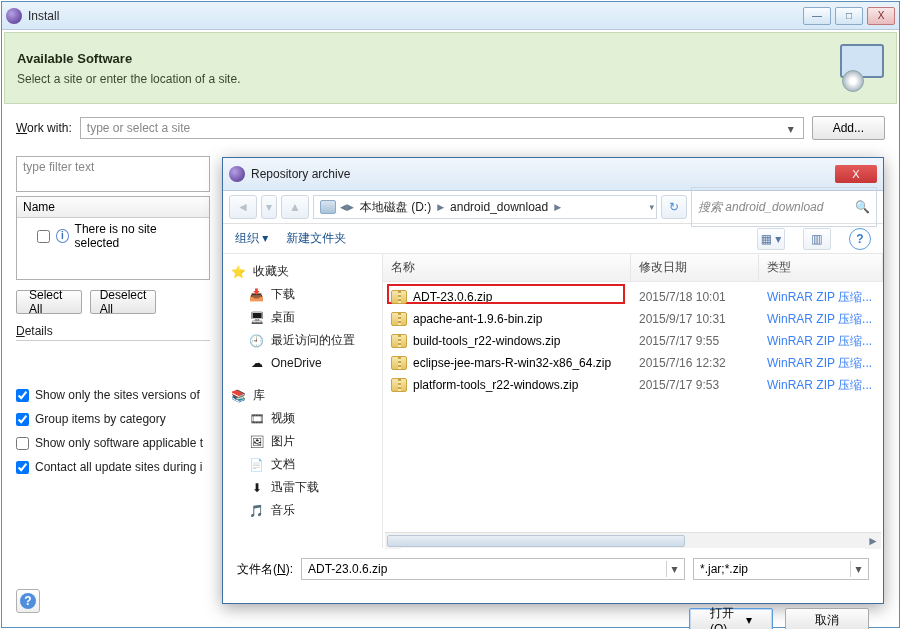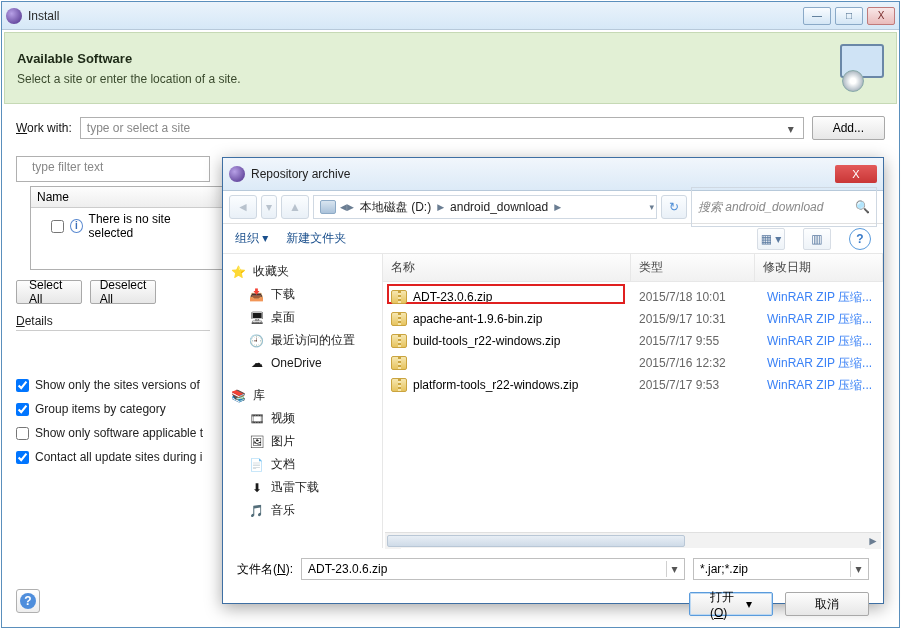--- a/index.html
+++ b/index.html
@@ -22,22 +22,22 @@
 .monitor{width:44px;height:34px;border:2px solid #6a87a7;border-radius:3px;background:#cfe3f5;position:absolute;top:0;right:0}
 .disc{width:22px;height:22px;border-radius:50%;background:radial-gradient(circle,#fff 20%,#bfc8d0 60%,#7a8590);position:absolute;bottom:0;left:6px;border:1px solid #8aa}
 
 .workrow{display:flex;align-items:center;padding:10px 14px;gap:8px}
 .workrow label{color:#111}
 .workrow label u{text-decoration:underline}
 .site-select{flex:1;height:22px;border:1px solid #b0b0b0;background:#fff;display:flex;align-items:center;padding:0 6px;color:#888;position:relative}
 .site-caret{position:absolute;right:4px;top:3px;width:16px;height:16px;display:flex;align-items:center;justify-content:center;color:#555}
 .btn{height:24px;padding:0 20px;border:1px solid #a9a9a9;border-radius:2px;background:linear-gradient(#fdfdfd,#e7e7e7);display:flex;align-items:center;justify-content:center;cursor:default}
 
-.filter{margin:6px 14px 4px;height:26px;border:1px solid #b0b0b0;color:#888;padding:3px 15px;width:194px}
-.tree{margin:0 28px;width:194px;border:1px solid #b0b0b0;height:84px}
+.filter{margin:6px 14px 4px;height:36px;border:1px solid #b0b0b0;color:#888;padding:3px 6px;width:194px}
+.tree{margin:0 14px;width:194px;border:1px solid #b0b0b0;height:84px}
 .tree-head{background:linear-gradient(#fdfdfd,#eee);border-bottom:1px solid #ccc;padding:3px 6px}
 .tree-row{display:flex;align-items:center;padding:4px 20px;gap:6px}
 .tree-row input{margin:0}
 .info-ico{display:inline-block;width:14px;height:14px;border-radius:50%;border:1px solid #5b8ad0;color:#3a6db8;font-size:10px;font-weight:bold;text-align:center;line-height:12px}
 .sel-btns{display:flex;gap:8px;margin:10px 14px}
 .sel-btns .btn{padding:0 12px;width:66px}
 
 .details-lbl{margin:8px 14px 2px;color:#222}
 .details-lbl u{text-decoration:underline}
 .details-box{margin:0 14px;width:194px;height:36px;border-top:1px solid #ccc}
@@ -97,21 +97,21 @@
 .sel-rect{position:absolute;left:4px;top:2px;width:238px;height:20px;border:2px solid #e02020;pointer-events:none}
 
 .hscroll{height:16px;border-top:1px solid #e0e0e0;background:#f2f2f2;position:relative;margin:0 2px}
 .hthumb{position:absolute;left:2px;top:2px;width:60%;height:12px;background:linear-gradient(#e8eef5,#cfdbe8);border:1px solid #b9c7d6;border-radius:2px}
 .harrL,.harrR{position:absolute;top:0;width:16px;height:16px;display:flex;align-items:center;justify-content:center;color:#6a7d92;background:#f2f2f2}
 .harrL{left:0}.harrR{right:0}
 
 .frow-pad{height:4px}
 
 .footer{padding:10px 14px;border-top:0}
-.fname-row{display:flex;align-items:center;gap:8px;margin-bottom:12px}
+.fname-row{display:flex;align-items:center;gap:8px;margin-bottom:28px}
 .fname-row label u{text-decoration:underline}
 .combo{height:22px;border:1px solid #bfbfbf;background:#fff;display:flex;align-items:center;padding:0 6px;position:relative}
 .combo .caret{position:absolute;right:2px;top:2px;width:16px;height:16px;border-left:1px solid #d0d0d0;display:flex;align-items:center;justify-content:center;color:#555}
 .fn-combo{flex:1}
 .ft-combo{width:176px}
 .fbtns{display:flex;justify-content:flex-end;gap:12px}
 .fbtns .btn{width:84px}
 .fbtns .btn.primary{border:1px solid #5a9bdc;box-shadow:0 0 0 1px #bcd8f2 inset}
 </style>
 </head>
@@ -282,22 +282,22 @@
         <div class="srow sub">
             <span class="sic">🎵</span>
             <span>音乐</span>
           </div>
       </div>
     </div>
 
     <div class="files">
       <div class="fhead">
         <div class="fcol fc-name">名称</div>
+        <div class="fcol fc-date">修改日期</div>
         <div class="fcol fc-type">类型</div>
-        <div class="fcol fc-date">修改日期</div>
       </div>
       <div class="flist">
         <div class="frow-pad"></div>
         <div class="sel-rect"></div>
         <div class="frow">
           <div class="fc-name">
               <span class="zip-ico"></span>
               <span>ADT-23.0.6.zip</span>
             </div>
           <div class="fc-date">2015/7/18 10:01</div>
@@ -315,20 +315,21 @@
           <div class="fc-name">
               <span class="zip-ico"></span>
               <span>build-tools_r22-windows.zip</span>
             </div>
           <div class="fc-date">2015/7/17 9:55</div>
           <div class="fc-type">WinRAR ZIP 压缩...</div>
         </div>
         <div class="frow">
           <div class="fc-name">
               <span class="zip-ico"></span>
+              <span>eclipse-jee-mars-R-win32-x86_64.zip</span>
             </div>
           <div class="fc-date">2015/7/16 12:32</div>
           <div class="fc-type">WinRAR ZIP 压缩...</div>
         </div>
         <div class="frow">
           <div class="fc-name">
               <span class="zip-ico"></span>
               <span>platform-tools_r22-windows.zip</span>
             </div>
           <div class="fc-date">2015/7/17 9:53</div>

